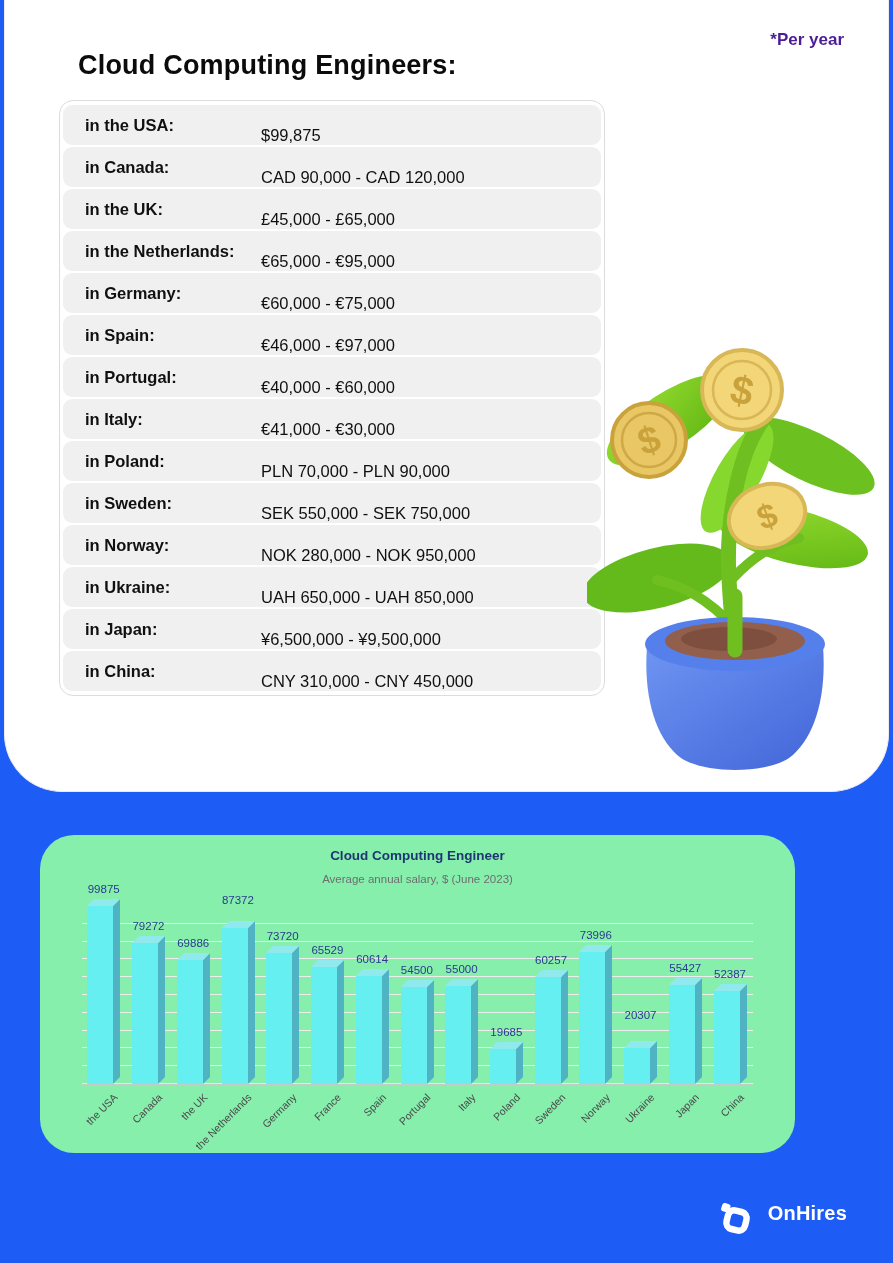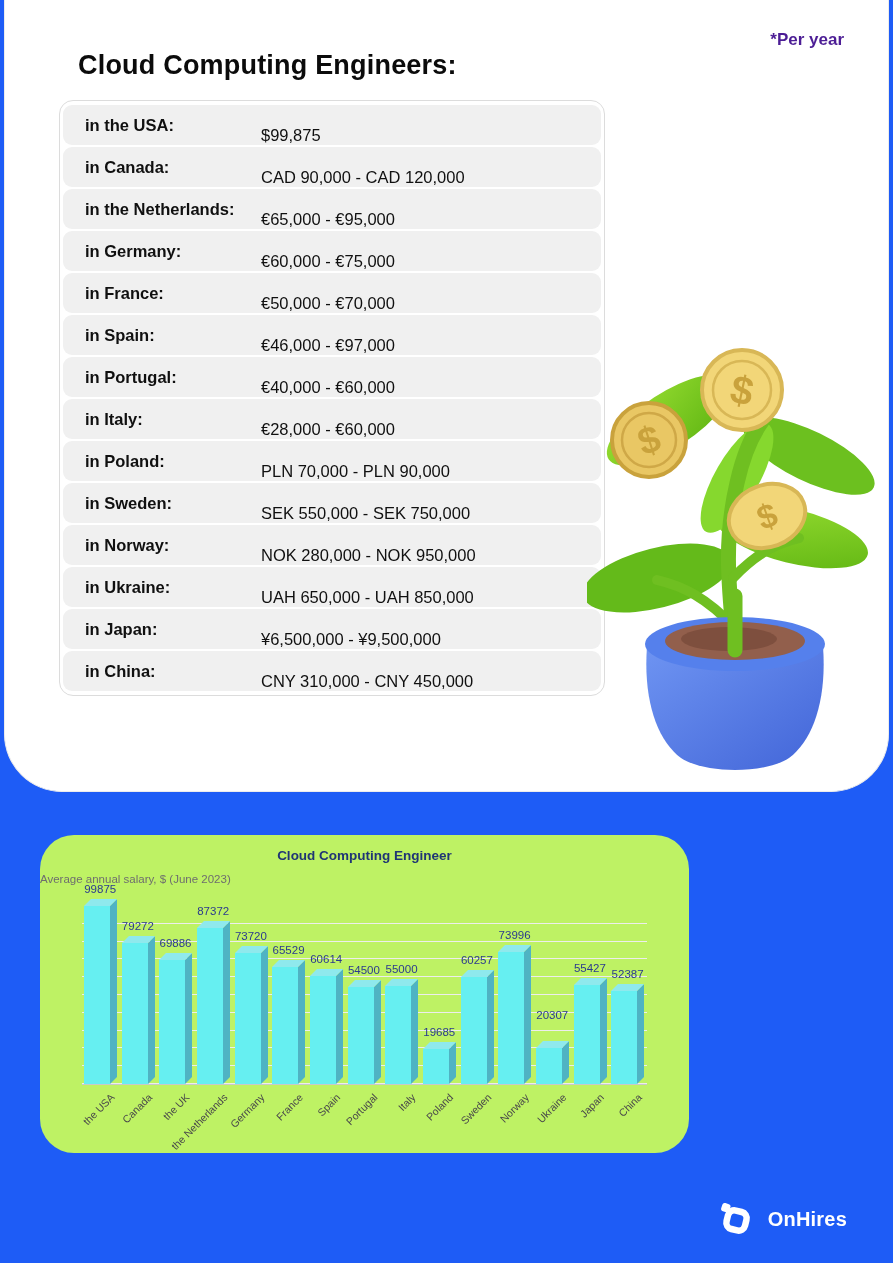--- a/index.html
+++ b/index.html
@@ -43,29 +43,29 @@
     width:198px; padding-left:22px;
     font-size:16.5px; font-weight:bold; color:#101010;
   }
   .rvalue { font-size:16.5px; color:#101010;margin-top:20px; }
 
   
   .plant { position:absolute; right:6px; top:328px; width:295px; height:452px; }
 
   
   .chart-card {
-    position:absolute; left:40px; top:835px; width:649px; height:318px;
-    background:#bef264; border-radius:34px;
+    position:absolute; left:40px; top:835px; width:755px; height:318px;
+    background:#86efac; border-radius:34px;
   }
   .chart-title {
     position:absolute; top:13px; width:100%; text-align:center;
     font-size:13.5px; font-weight:bold; color:#1F3574;
   }
   .chart-subtitle {
-    position:absolute; top:38px; width:100%; 
+    position:absolute; top:38px; width:100%; text-align:center;
     font-size:11.5px; color:#6e6e6e;
   }
   .plot {
     position:absolute; left:42px; right:42px; top:72px; height:178px;
     border-bottom:1px solid #c9c9c9;
     background-image:repeating-linear-gradient(to top, #ededed 0 1px, transparent 1px 17.8px);
     display:flex;
   }
   .slot { position:relative; flex:1; height:100%; }
   .bar3d { position:absolute; bottom:0; left:50%; transform:translateX(-17px); width:26px; }
@@ -80,63 +80,63 @@
   }
   .xlabel {
     position:absolute; top:calc(100% + 7px); right:50%; margin-right:-7px;
     transform:rotate(-45deg); transform-origin:100% 0;
     white-space:nowrap; font-size:10.5px; color:#4a4a4a;
   }
 
   
   .brand {
     position:absolute; right:46px; top:1202px;
-    display:flex; align-items:center; gap:16px;
+    display:flex; gap:16px;
   }
   .brand-text { font-size:20px; font-weight:bold; color:#ffffff; letter-spacing:.2px; }
 </style>
 </head>
 <body>
 
 <div class="top-card">
   <div class="page-title">Cloud Computing Engineers:</div>
   <div class="per-year">*Per year</div>
 
   <div class="salary-table">
       <div class="row">
        <span class="rlabel">in the USA:</span>
        <span class="rvalue">$99,875</span>
      </div>
       <div class="row">
        <span class="rlabel">in Canada:</span>
        <span class="rvalue">CAD 90,000 - CAD 120,000</span>
      </div>
       <div class="row">
+       <span class="rlabel">in the UK:</span>
+       <span class="rvalue">£45,000 - £65,000</span>
+     </div>
+      <div class="row">
        <span class="rlabel">in the Netherlands:</span>
        <span class="rvalue">€65,000 - €95,000</span>
      </div>
       <div class="row">
        <span class="rlabel">in Germany:</span>
        <span class="rvalue">€60,000 - €75,000</span>
      </div>
       <div class="row">
-       <span class="rlabel">in France:</span>
-       <span class="rvalue">€50,000 - €70,000</span>
-     </div>
-      <div class="row">
        <span class="rlabel">in Spain:</span>
        <span class="rvalue">€46,000 - €97,000</span>
      </div>
       <div class="row">
        <span class="rlabel">in Portugal:</span>
        <span class="rvalue">€40,000 - €60,000</span>
      </div>
       <div class="row">
        <span class="rlabel">in Italy:</span>
-       <span class="rvalue">€28,000 - €60,000</span>
+       <span class="rvalue">€41,000 - €30,000</span>
      </div>
       <div class="row">
        <span class="rlabel">in Poland:</span>
        <span class="rvalue">PLN 70,000 - PLN 90,000</span>
      </div>
       <div class="row">
        <span class="rlabel">in Sweden:</span>
        <span class="rvalue">SEK 550,000 - SEK 750,000</span>
      </div>
       <div class="row">
@@ -227,21 +227,21 @@
       <div class="slot">
        <div class="val" style="bottom:135px; color:#2B3A8E">69886</div>
        <div class="bar3d" style="height:124px">
          <div class="bar-face" style="background:#66EFF1"></div>
          <div class="bar-side" style="background:#4FB3C3"></div>
          <div class="bar-cap" style="background:#8FE9ED"></div>
        </div>
        <div class="xlabel">the UK</div>
      </div>
       <div class="slot">
-       <div class="val" style="bottom:167px; color:#2B3A8E">87372</div>
+       <div class="val" style="bottom:178px; color:#2B3A8E">87372</div>
        <div class="bar3d" style="height:156px">
          <div class="bar-face" style="background:#66EFF1"></div>
          <div class="bar-side" style="background:#4FB3C3"></div>
          <div class="bar-cap" style="background:#8FE9ED"></div>
        </div>
        <div class="xlabel">the Netherlands</div>
      </div>
       <div class="slot">
        <div class="val" style="bottom:142px; color:#2B3A8E">73720</div>
        <div class="bar3d" style="height:131px">

